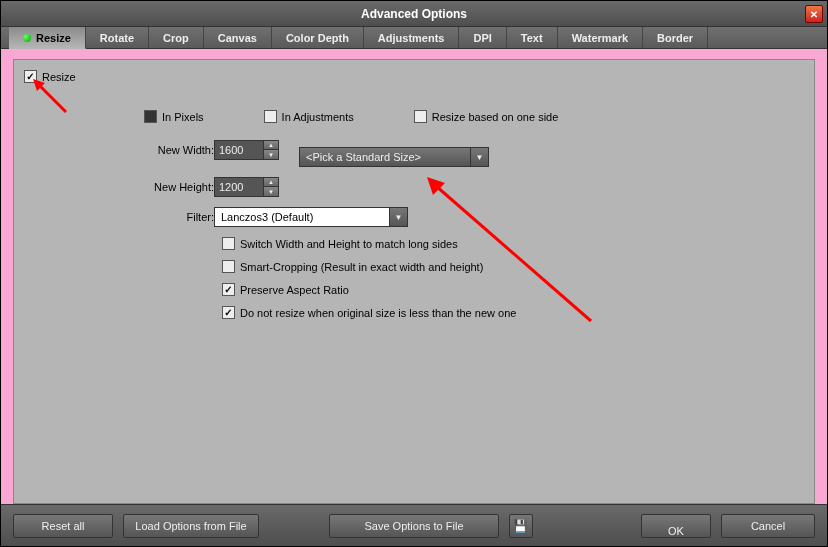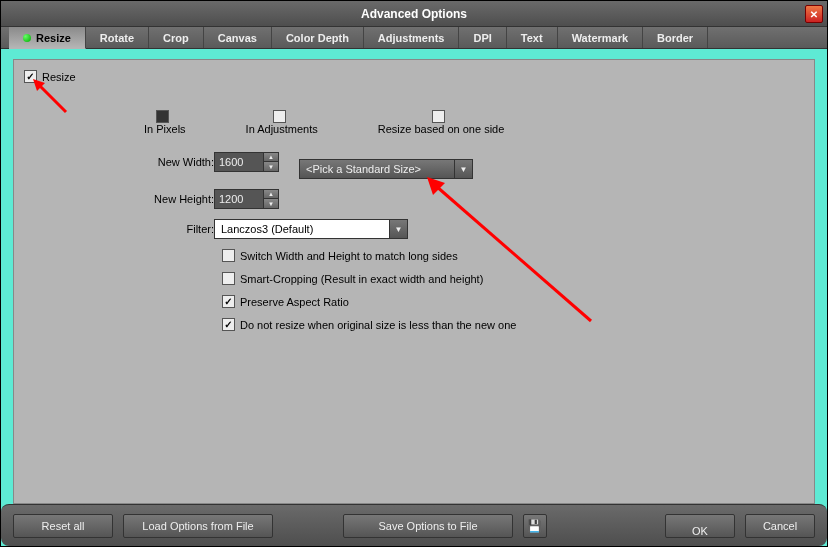--- a/index.html
+++ b/index.html
@@ -1,42 +1,42 @@
 <!DOCTYPE html>
 <html><head>
 <meta charset="utf-8">
 <style>
 * { box-sizing: border-box; margin: 0; padding: 0; font-family: Tahoma, Arial, sans-serif; }
 body { background: #222; width: 828px; height: 547px; overflow: hidden; }
-.window { width: 828px; height: 547px; background: #5eead4; border: 1px solid #000; position: relative; }
+.window { width: 828px; height: 547px; background: #f9a8d4; border: 1px solid #000; position: relative; }
 .titlebar { height: 26px; background: linear-gradient(#6a6a6a,#4e4e4e); display: flex; align-items: center; justify-content: center; position: relative; border-bottom: 1px solid #333; }
 .titlebar .title { color: #fff; font-size: 12px; font-weight: bold; }
 .close-btn { position: absolute; right: 4px; top: 4px; width: 18px; height: 18px; background: linear-gradient(#e74,#c22); border: 1px solid #700; border-radius: 2px; display: flex; align-items: center; justify-content: center; color: #fff; font-size: 10px; font-weight: bold; cursor: pointer; }
 .tabbar { background: linear-gradient(#707070,#5a5a5a); height: 22px; display: flex; border-bottom: 1px solid #333; padding-left: 8px; }
 .tab { padding: 0 14px; font-size: 11px; color: #eee; display: flex; align-items: center; border-right: 1px solid #444; cursor: pointer; position: relative; font-weight: bold; }
 .tab.active { background: linear-gradient(#8a8a8a,#b5b5b5); color: #000; font-weight: bold; border-bottom: 1px solid #b5b5b5; margin-bottom: -1px; }
 .tab .dot { width: 8px; height: 8px; border-radius: 50%; background: radial-gradient(circle at 30% 30%, #6f6, #0a0); margin-right: 5px; }
 .content { position: absolute; top: 58px; left: 12px; right: 12px; bottom: 42px; background: #b5b5b5; border: 1px solid #888; padding: 10px; }
 .main-checkbox { position: absolute; top: 10px; left: 10px; display: flex; align-items: center; font-size: 11px; }
 .cb { width: 13px; height: 13px; border: 1px solid #555; background: #eee; margin-right: 5px; display: flex; align-items: center; justify-content: center; font-size: 10px; color: #000; cursor: pointer; }
 .cb.checked::after { content: "✓"; font-weight: bold; }
 .cb.filled { background: #333; }
 .form-area { position: absolute; top: 50px; left: 130px; font-size: 11px; }
 .row { display: flex; align-items: center; margin-bottom: 10px; }
-.radio-row .item { display: flex; align-items: center; margin-right: 60px; flex-direction: column; }
+.radio-row .item { display: flex; align-items: center; margin-right: 60px; }
 .label { width: 70px; text-align: right; }
 .num-input { width: 50px; height: 20px; background: #555; border: 1px solid #333; color: #eee; padding: 0 4px; font-size: 11px; }
 .spinner { display: flex; flex-direction: column; border: 1px solid #333; margin-left: -1px; }
 .spinner div { width: 14px; height: 9px; background: linear-gradient(#888,#666); display: flex; align-items: center; justify-content: center; font-size: 6px; color: #eee; cursor: pointer; }
 .spinner div:first-child { border-bottom: 1px solid #333; }
 .dropdown { height: 20px; background: linear-gradient(#777,#555); border: 1px solid #333; color: #eee; display: flex; align-items: center; padding: 0 6px; font-size: 11px; cursor: pointer; position: relative; }
 .dropdown.light { background: #fff; color: #000; }
 .dropdown .arrow { position: absolute; right: 0; top: 0; width: 18px; height: 100%; background: linear-gradient(#777,#555); border-left: 1px solid #333; display: flex; align-items: center; justify-content: center; font-size: 8px; color: #eee; }
 .check-row { display: flex; align-items: center; margin-bottom: 10px; margin-left: 78px; font-size: 11px; }
-.footer { position: absolute; bottom: 0; left: 0; right: 0; height: 42px; background: linear-gradient(#6a6a6a,#4e4e4e); border-top: 1px solid #333; display: flex; align-items: center; padding: 0 12px; border-radius: 8px; }
+.footer { position: absolute; bottom: 0; left: 0; right: 0; height: 42px; background: linear-gradient(#6a6a6a,#4e4e4e); border-top: 1px solid #333; display: flex; align-items: center; padding: 0 12px; }
 .btn { height: 24px; background: linear-gradient(#777,#555); border: 1px solid #333; color: #eee; font-size: 11px; display: flex; align-items: center; justify-content: center; cursor: pointer; border-radius: 2px; }
 .icon-btn { width: 24px; height: 24px; background: linear-gradient(#777,#555); border: 1px solid #333; display: flex; align-items: center; justify-content: center; cursor: pointer; border-radius: 2px; font-size: 12px; }
 .arrow-annot { position: absolute; pointer-events: none; z-index: 100; }
 </style>
 </head>
 <body>
 <div class="window">
 
   <div class="titlebar">
     <span class="title">Advanced Options</span>
@@ -100,21 +100,21 @@
         </div>
       </div>
 
       <div class="row">
         <span class="label">New Width:</span>
         <input class="num-input" value="1600" style="">
         <div class="spinner">
             <div>▲</div>
             <div>▼</div>
           </div>
-        <div class="dropdown" style="width:174px; margin-left:20px; margin-top:14px;">
+        <div class="dropdown" style="width:190px; margin-left:20px; margin-top:14px;">
           <span>&lt;Pick a Standard Size&gt;</span>
           <div class="arrow">▼</div>
         </div>
       </div>
 
       <div class="row">
         <span class="label">New Height:</span>
         <input class="num-input" value="1200" style="">
         <div class="spinner">
             <div>▲</div>
@@ -147,32 +147,32 @@
         <span>Do not resize when original size is less than the new one</span>
       </div>
 
     </div>
   </div>
 
   <div class="footer">
     <div class="btn" style="width:100px;">
         <span>Reset all</span>
       </div>
-    <div class="btn" style="width:150px; margin-left:10px;">
+    <div class="btn" style="width:136px; margin-left:10px;">
         <span>Load Options from File</span>
       </div>
     <div class="btn" style="width:170px; margin-left:70px;text-align:right;">
         <span>Save Options to File</span>
       </div>
     <div class="icon-btn" style="margin-left:10px;">💾</div>
     <div style="flex:1"></div>
     <div class="btn" style="width:70px;align-items:flex-end;">
         <span>OK</span>
       </div>
-    <div class="btn" style="width:70px; margin-left:10px;">
+    <div class="btn" style="width:94px; margin-left:10px;">
         <span>Cancel</span>
       </div>
   </div>
 
   <svg class="arrow-annot" style="top:76px; left:30px;" width="40" height="40">
     <line x1="35" y1="35" x2="8" y2="8" stroke="red" stroke-width="3"></line>
     <polygon points="2,2 14,6 6,14" fill="red"></polygon>
   </svg>
   <svg class="arrow-annot" style="top:170px; left:420px;" width="180" height="160">
     <line x1="170" y1="150" x2="15" y2="15" stroke="red" stroke-width="3"></line>

